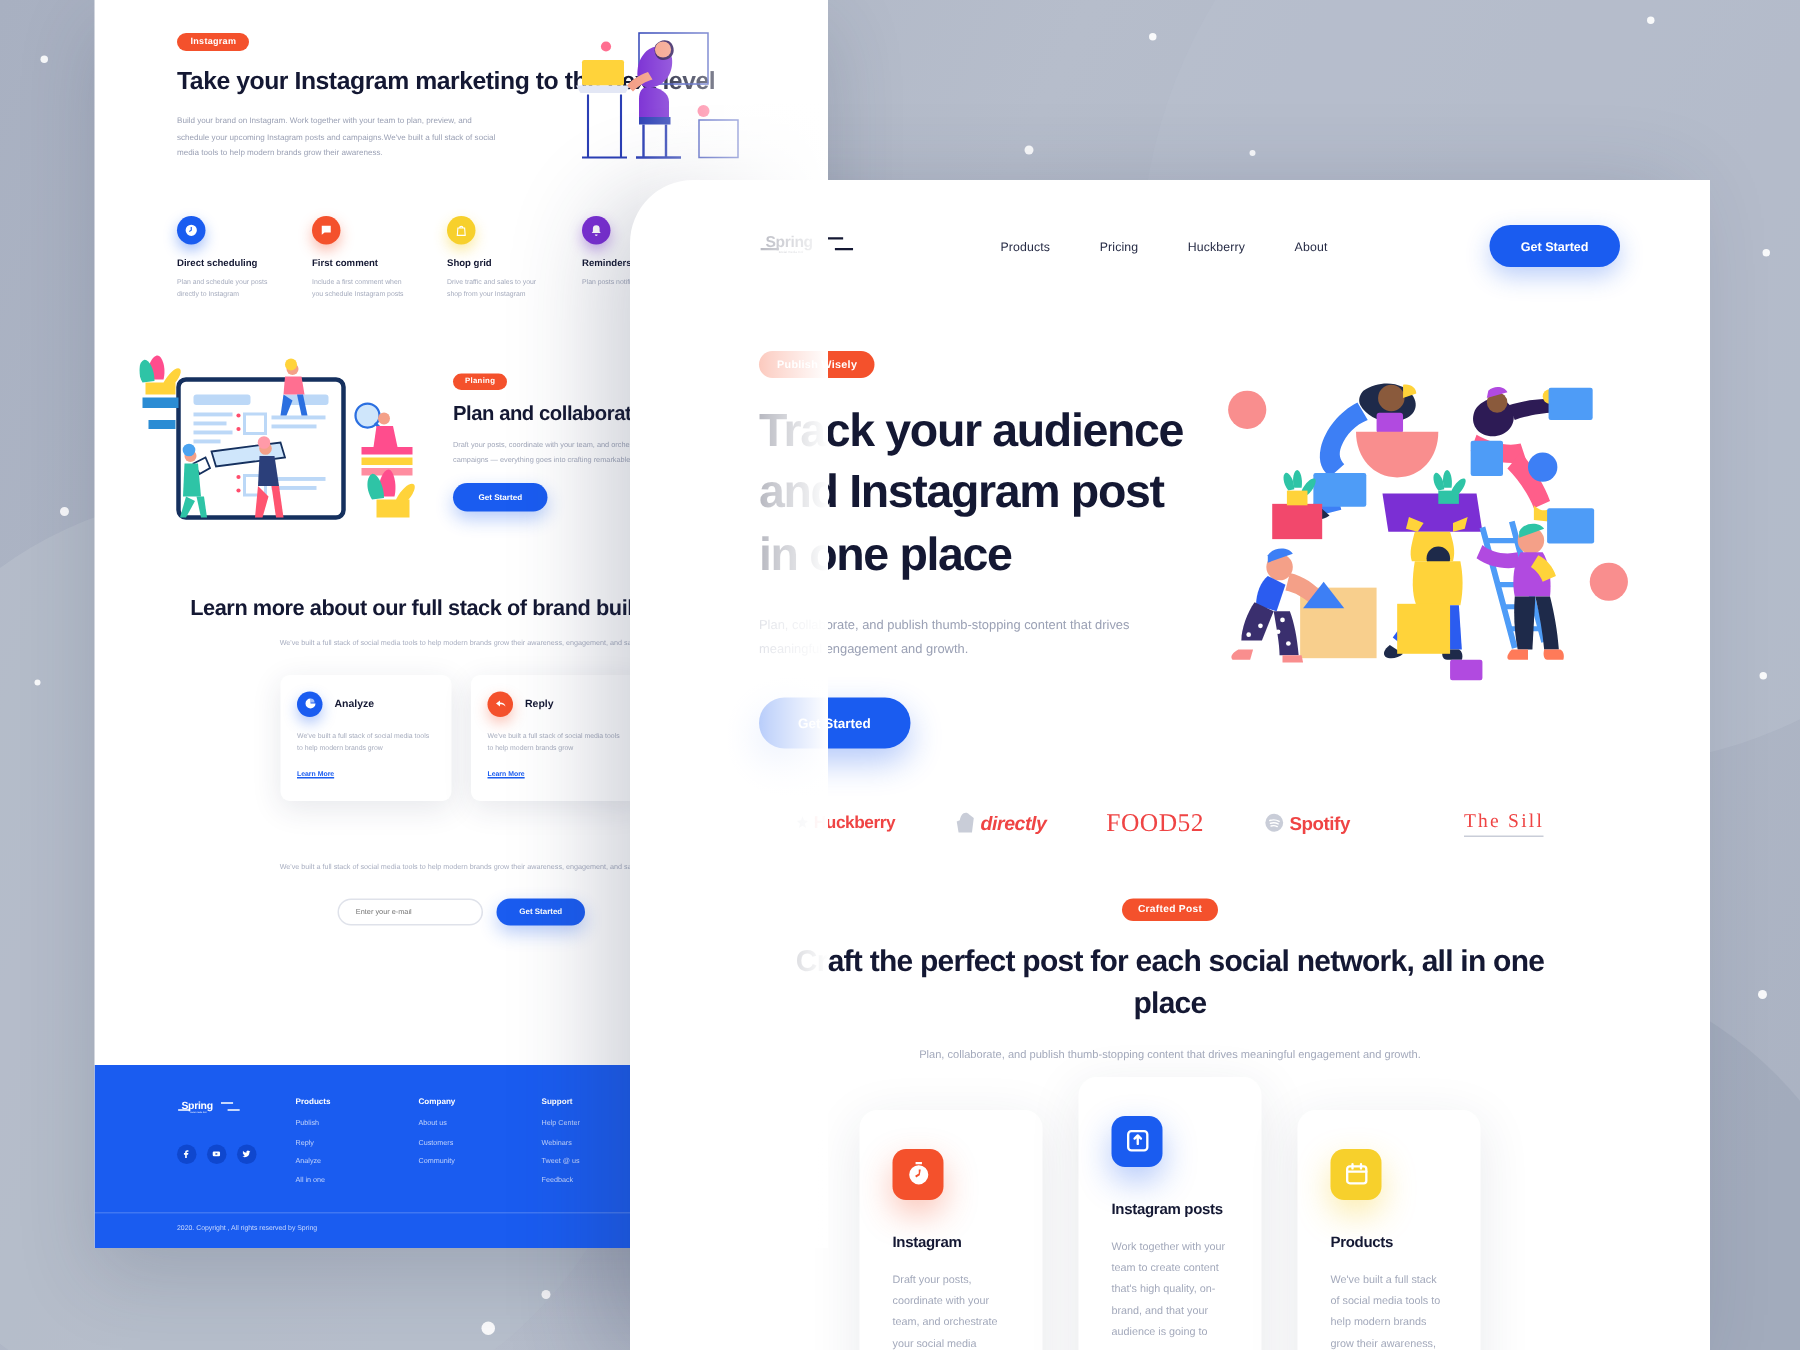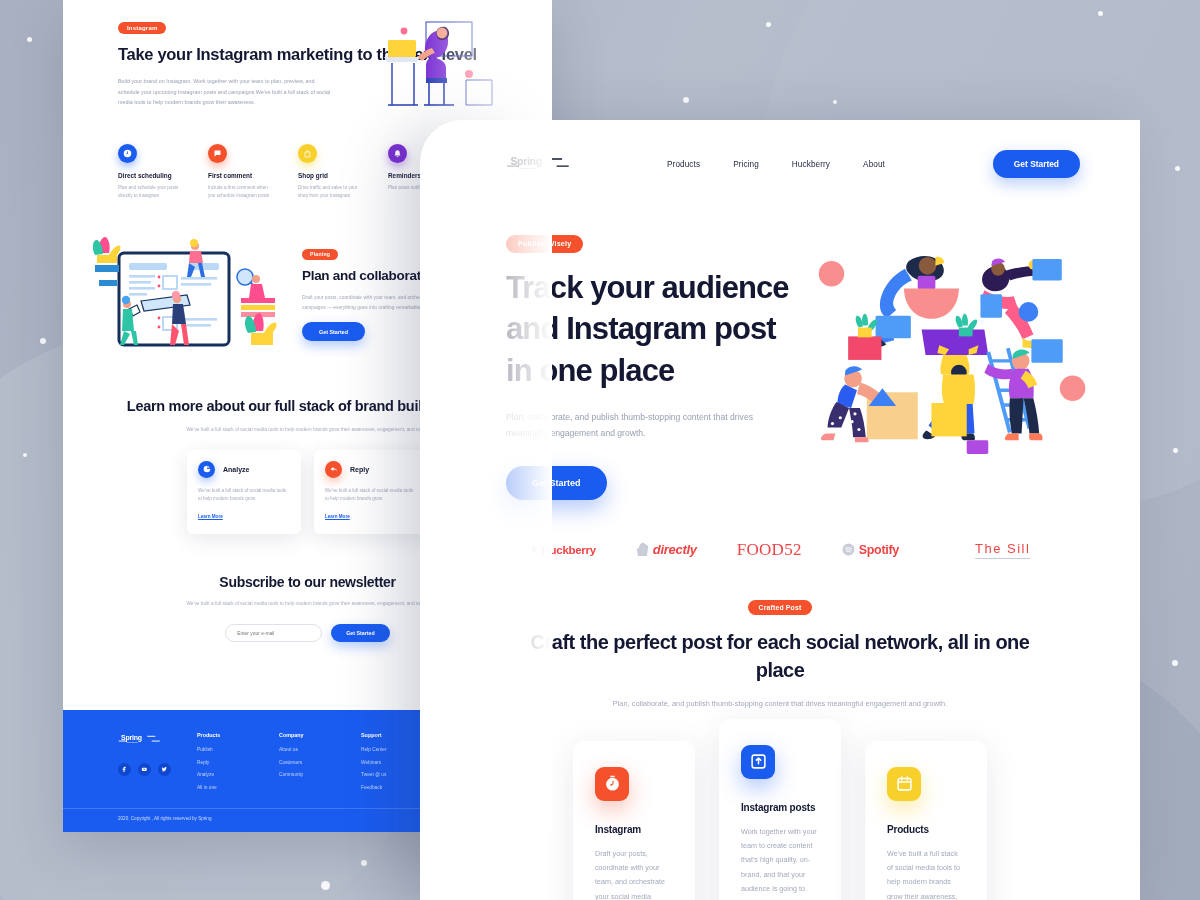--- a/index.html
+++ b/index.html
@@ -116,21 +116,21 @@
   .hero-ill { flex:1; margin-left:10px; margin-top:-8px; }
 
   
   #logosRow { display:flex; align-items:center; justify-content:center; gap:40px; margin-top:40px; padding:0 60px; }
   .brand { color:#ef4444; display:flex; align-items:center; gap:4px; }
   .brand svg { fill:#c9cdd8; }
   .b-huck { font-size:11.5px; font-weight:bold; letter-spacing:-.3px; }
   .b-shop { font-size:13px; font-style:italic; font-weight:bold; letter-spacing:-.3px; }
   .b-food { font-family:"Liberation Serif", serif; font-size:17px; letter-spacing:.3px; }
   .b-spot { font-size:12.5px; font-weight:bold; letter-spacing:-.3px; }
-  .b-sill { font-family:Liberation Sans, sans-serif; font-size:13px; letter-spacing:1.5px;
+  .b-sill { font-family:Liberation Serif, serif; font-size:13px; letter-spacing:1.5px;
       border-bottom:1.4px solid #c9cdd8; padding-bottom:2px;margin-left:36px; }
 
   
   #crafted { text-align:center; margin-top:36px; padding:0 105px; }
   #craftedBadge { font-size:6.8px; padding:4px 11px; }
   #craftedTitle { font-size:20px; line-height:1.4; font-weight:bold; color:#141833; margin-top:13px; letter-spacing:-.5px; }
   #craftedSub { font-size:7.4px; line-height:1.85; color:#a3a9bb; margin-top:13px; }
 
   
   #cards { display:flex; justify-content:center; gap:24px; margin-top:30px; padding:0 60px; align-items:flex-start; }
@@ -315,21 +315,20 @@
             </svg>
         </div>
         <div class="bp-card-t">Reply</div>
       </div>
       <div class="bp-card-p">We've built a full stack of social media tools to help modern brands grow</div>
       <a class="bp-card-l" href="#">Learn More</a>
     </div>
   </div>
 
   <div class="bp-news">
-    <h2>Subscribe to our newsletter</h2>
     <p>We've built a full stack of social media tools to help modern brands grow their awareness, engagement, and sales.</p>
     <div class="bp-news-form">
       <input class="bp-input" type="text" placeholder="Enter your e-mail" style="">
       <span class="btn-blue bp-sub-btn">Get Started</span>
     </div>
   </div>
 
   <div id="bpFooter">
     <div class="bpf-in">
       <div>

